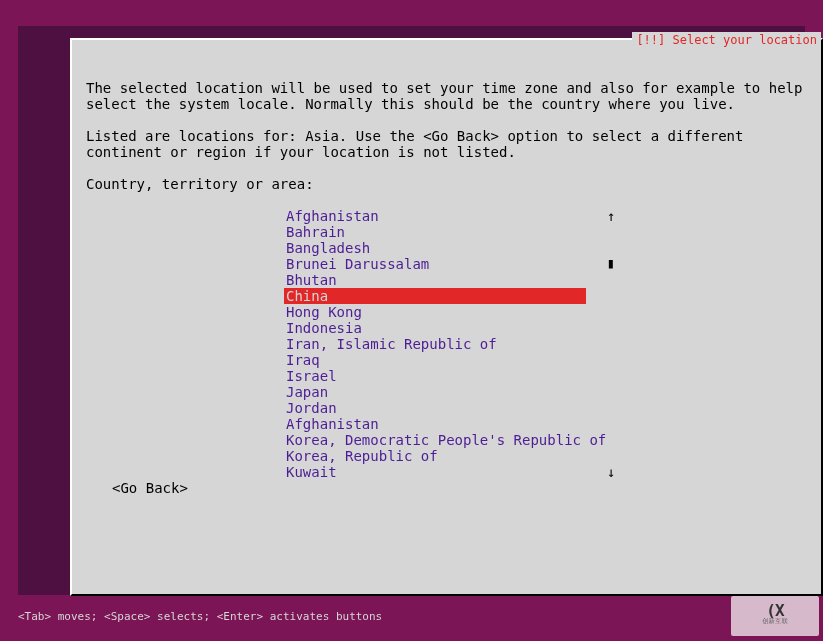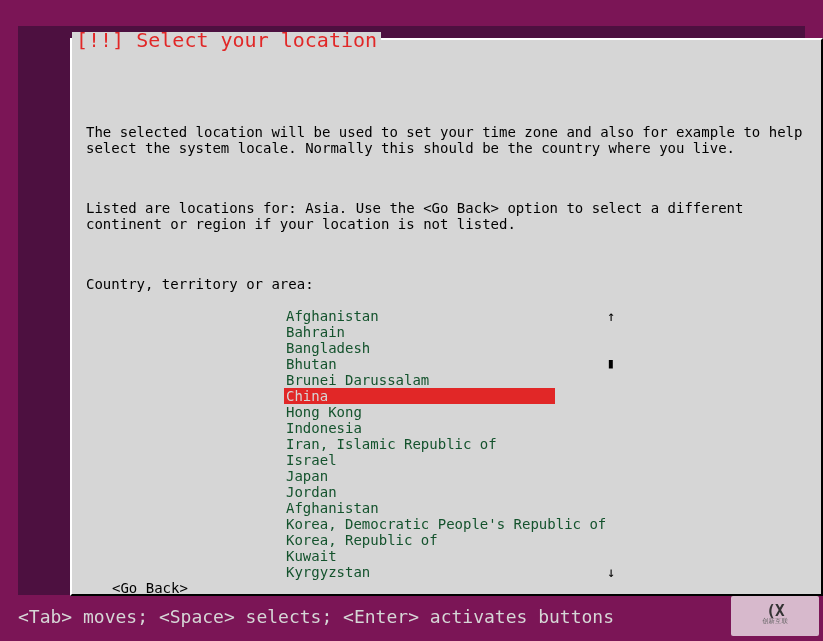--- a/index.html
+++ b/index.html
@@ -40,53 +40,52 @@
     .dialog-inner {
       position: relative;
       width: 100%;
       height: 100%;
     }
     .title-row {
       position: absolute;
       top: -8px;
       left: 0;
       right: 0;
-      text-align: left;
-      font-size: 20px;
+      text-align: right;
+      font-size: 12px;
     }
     .title-wrap {
       display: inline-block;
       background: #d6d6d6;
       color: #e12727;
       padding: 0 4px;
     }
     .content {
       padding: 40px 14px 14px 14px;
       color: #000;
     }
     .para {
       white-space: pre-wrap;
       margin-bottom: 16px;
-      margin-top: 44px;
     }
     .list-wrap {
       position: relative;
       margin-left: 198px;
       width: 322px;
     }
     .list-item {
-      color: #14532d;
+      color: #4c1d95;
       padding: 0 2px;
       white-space: nowrap;
       cursor: pointer;
     }
     .list-item.selected {
       background: #e12727;
       color: #d6d6d6;
-      width: 271px;
+      width: 302px;
     }
     .scroll-indicator {
       position: absolute;
       left: 320px;
       width: 14px;
       text-align: center;
       color: #000;
     }
     .scroll-up {
       top: 0;
@@ -99,21 +98,21 @@
     }
     .go-back {
       margin-left: 26px;
       color: #000;
     }
     .footer {
       position: absolute;
       bottom: 16px;
       left: 18px;
       color: #d6d6d6;
-      font-size: 18px;
+      font-size: 11px;
     }
     .watermark {
       position: absolute;
       bottom: 5px;
       right: 4px;
       width: 88px;
       height: 40px;
       background: rgba(255,255,255,0.7);
       border-radius: 2px;
       display: flex;
@@ -154,34 +153,34 @@
       <div class="para">Listed are locations for: Asia. Use the &lt;Go Back&gt; option to select a different continent or region if your location is not listed.</div>
       <div class="para">Country, territory or area:</div>
 
       <div class="list-wrap" id="country-list">
         <div class="scroll-indicator scroll-up">↑</div>
         <div class="scroll-indicator scroll-mid">▮</div>
         <div class="scroll-indicator scroll-down">↓</div>
       <div class="list-item">Afghanistan</div>
           <div class="list-item">Bahrain</div>
           <div class="list-item">Bangladesh</div>
+          <div class="list-item">Brunei Darussalam</div>
           <div class="list-item">Bhutan</div>
-          <div class="list-item">Brunei Darussalam</div>
           <div class="list-item selected">China</div>
           <div class="list-item">Hong Kong</div>
           <div class="list-item">Indonesia</div>
           <div class="list-item">Iran, Islamic Republic of</div>
+          <div class="list-item">Iraq</div>
           <div class="list-item">Israel</div>
           <div class="list-item">Japan</div>
           <div class="list-item">Jordan</div>
           <div class="list-item">Afghanistan</div>
           <div class="list-item">Korea, Democratic People's Republic of</div>
           <div class="list-item">Korea, Republic of</div>
           <div class="list-item">Kuwait</div>
-          <div class="list-item">Kyrgyzstan</div>
         </div>
 
       <div class="go-back">&lt;Go Back&gt;</div>
     </div>
   </div>
 </div>
 
 <div class="footer">&lt;Tab&gt; moves; &lt;Space&gt; selects; &lt;Enter&gt; activates buttons</div>
 
 <div class="watermark">

